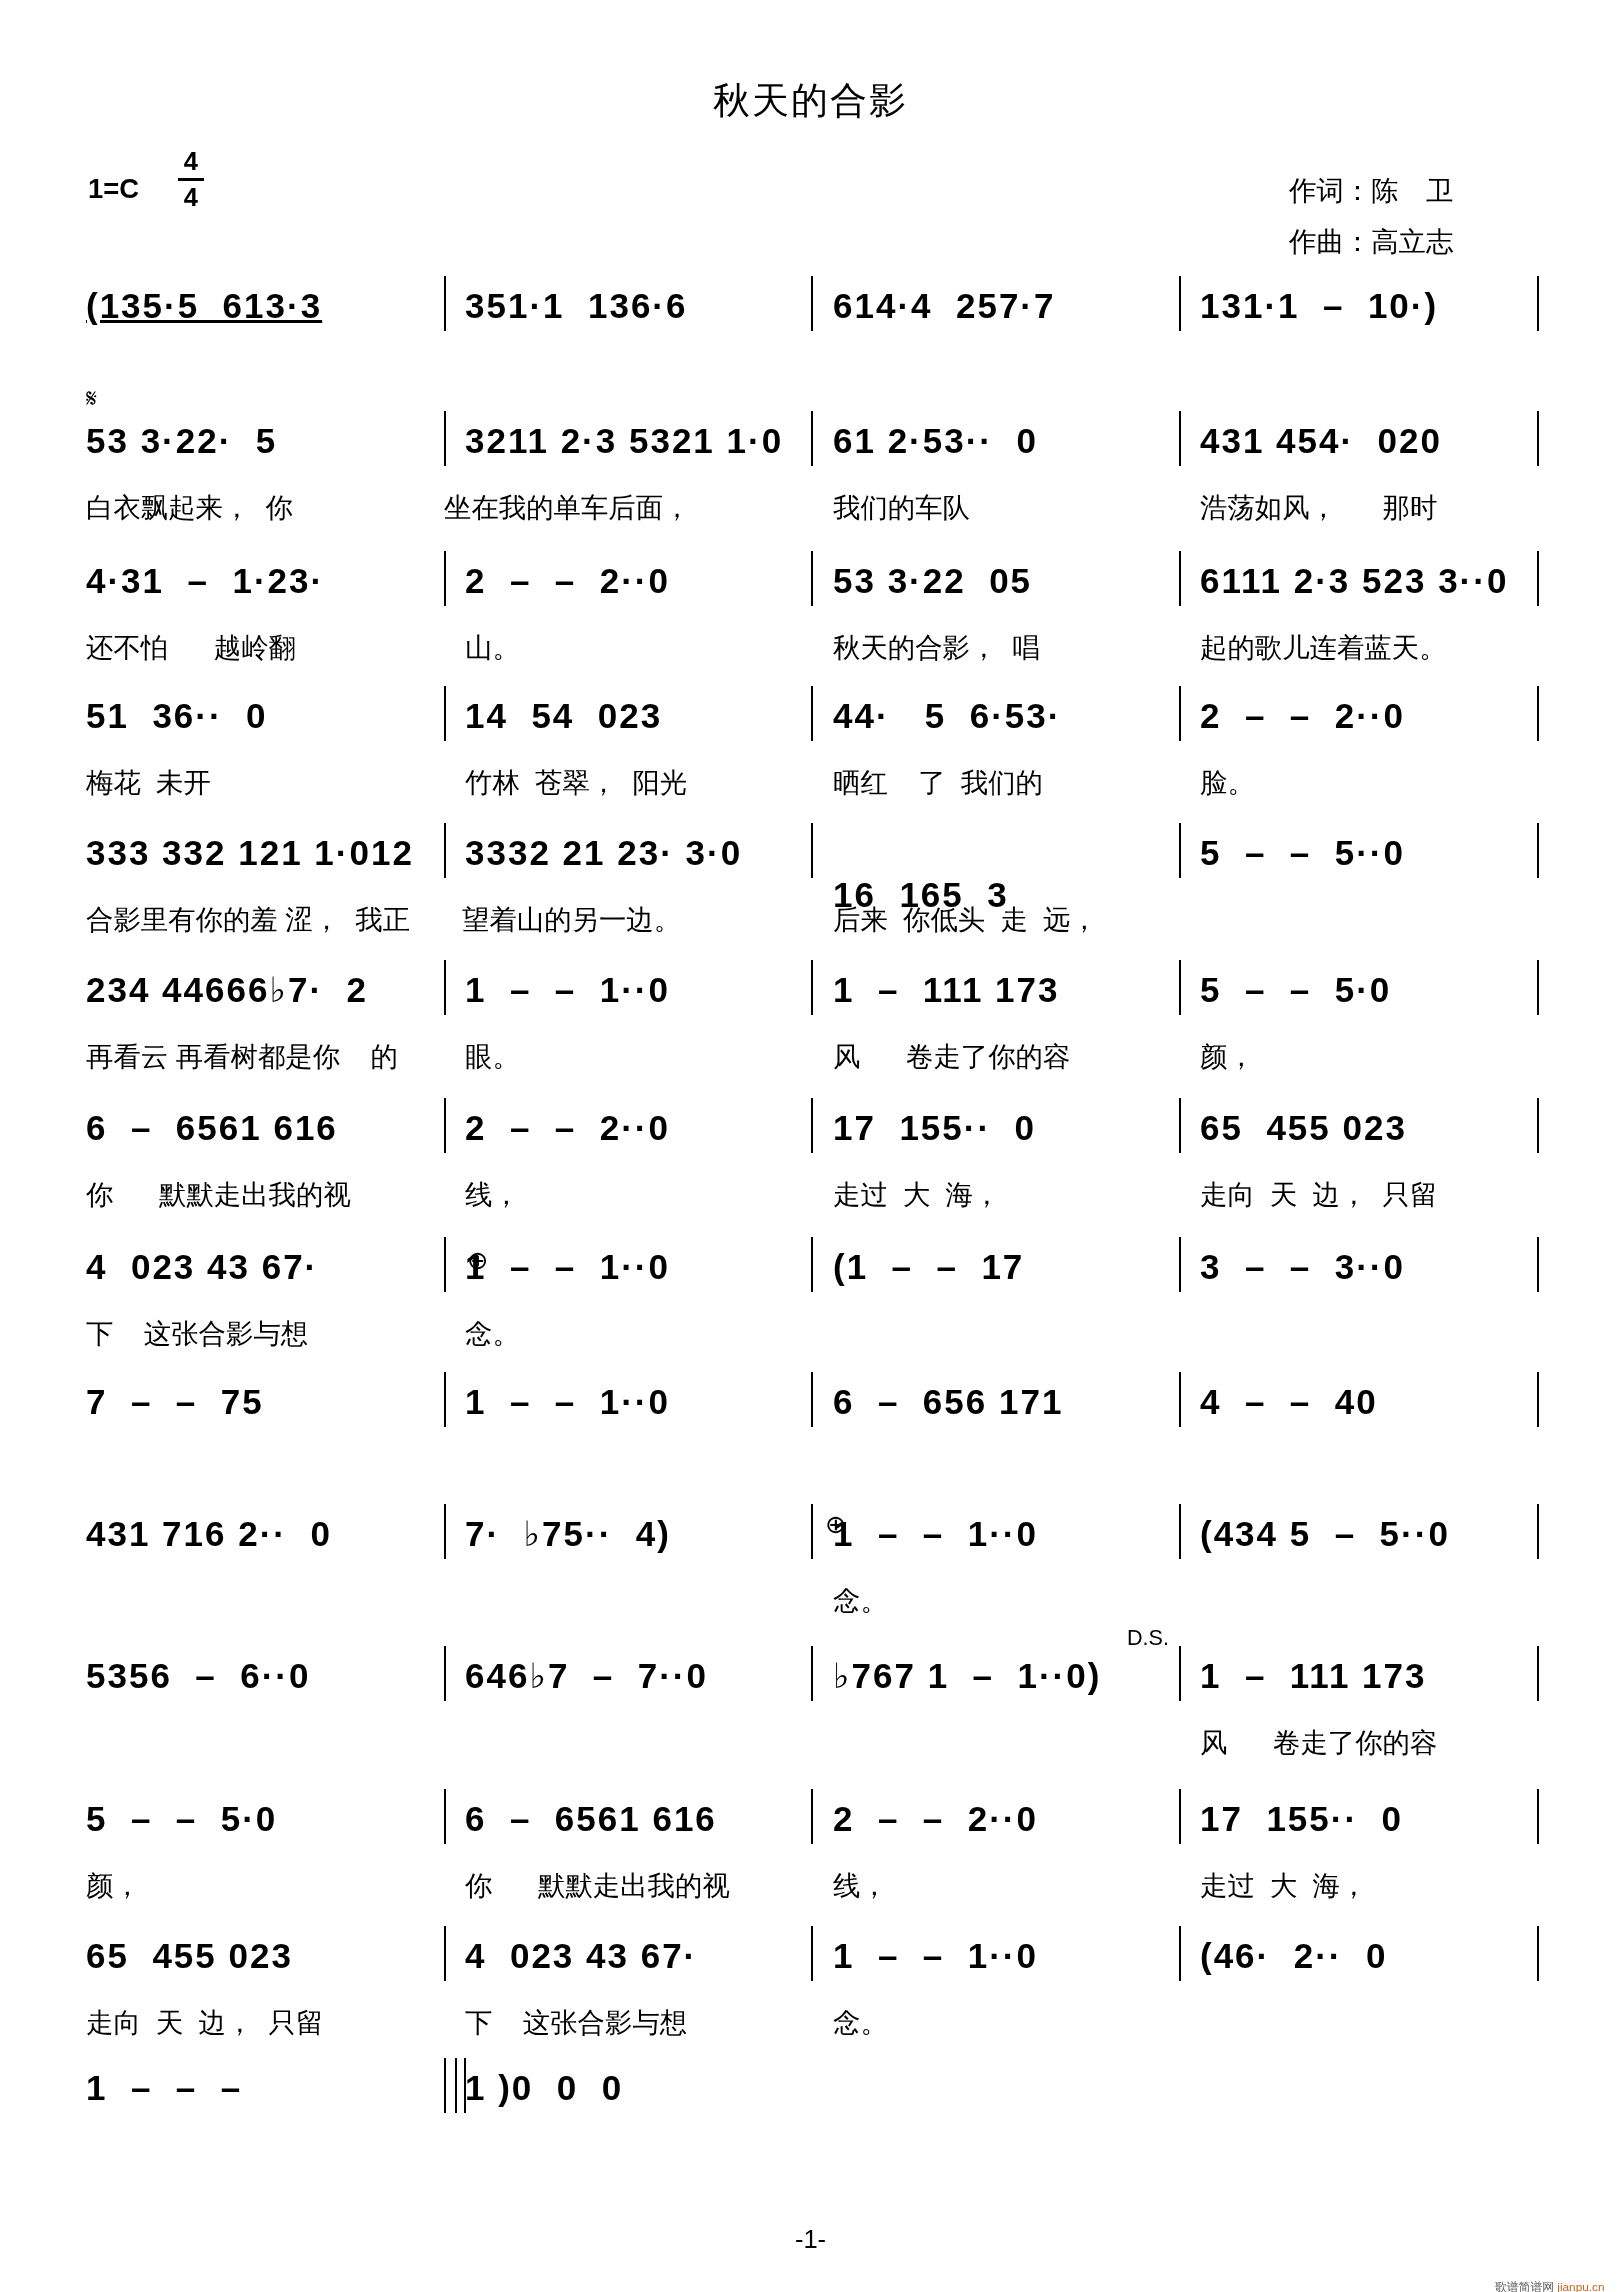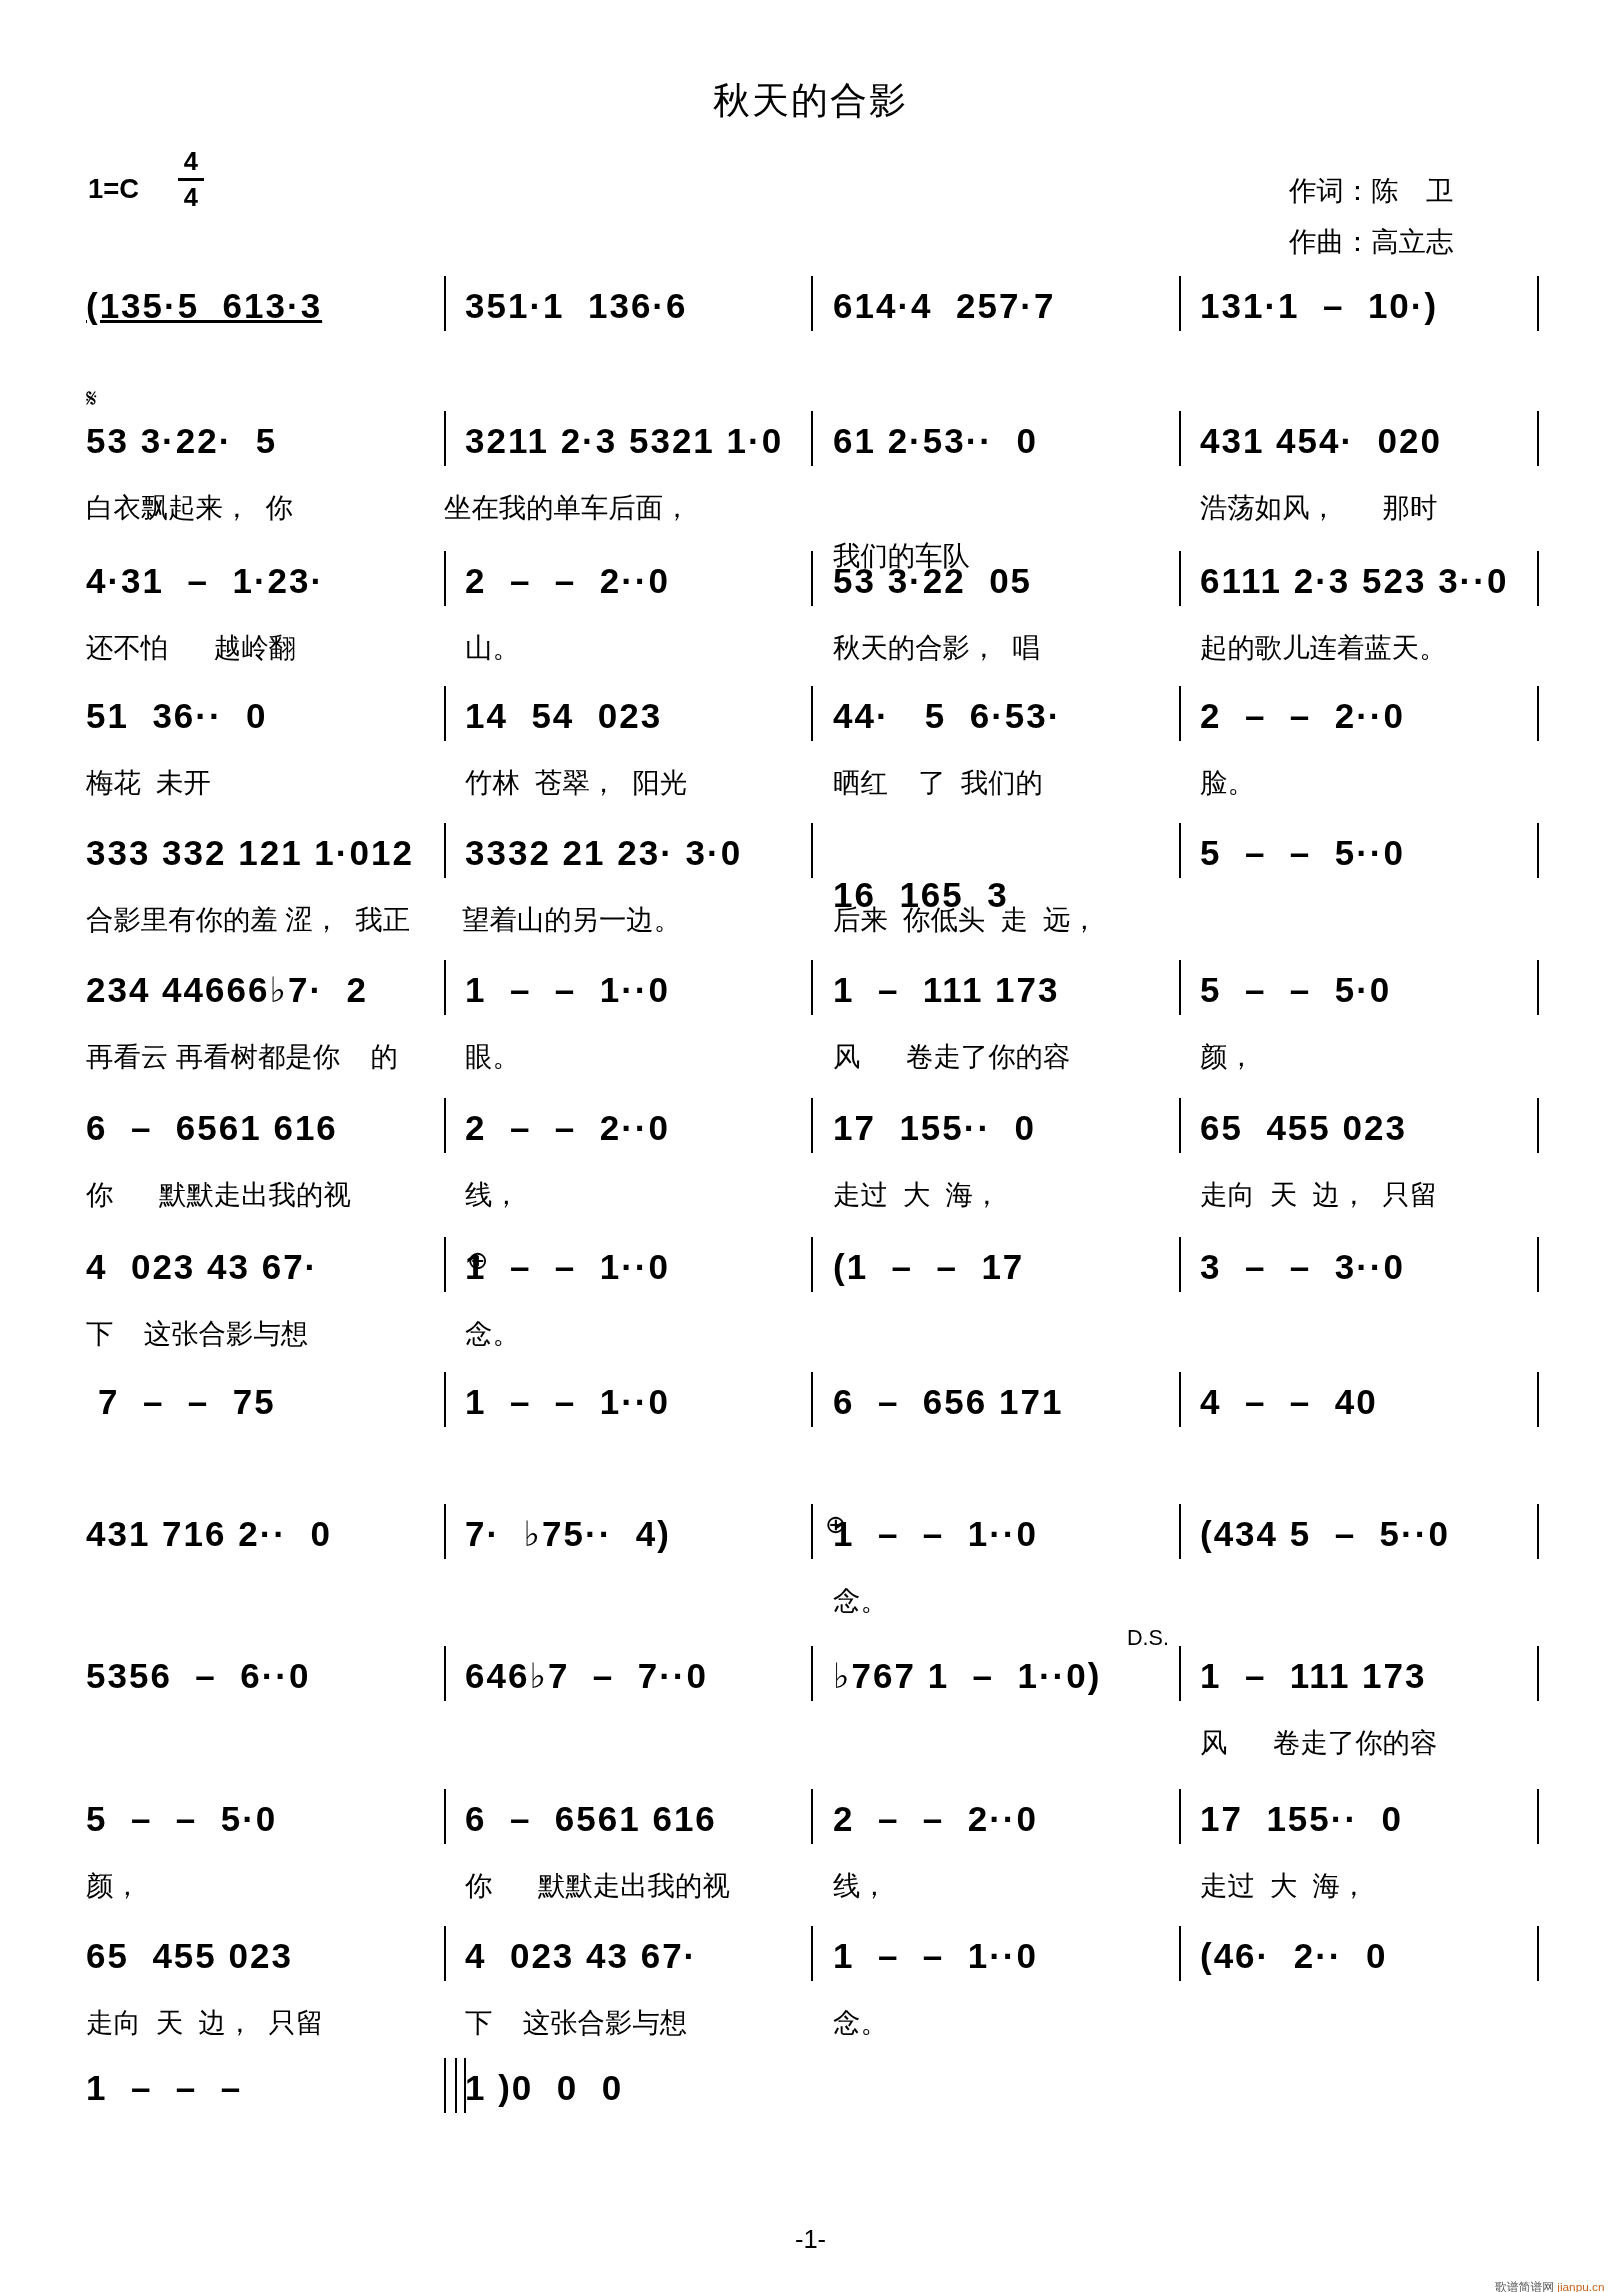--- a/index.html
+++ b/index.html
@@ -67,21 +67,21 @@
         <span class="m" style="left: 379px;">3211 2·3 5321 1·0</span>
         <div class="barline" style="left: 725px;"></div>
         <span class="m" style="left: 747px;">61 2·53··  0</span>
         <div class="barline" style="left: 1093px;"></div>
         <span class="m" style="left: 1114px;">431 454·  020</span>
         <div class="barline" style="left: 1451px;"></div>
       </div>
       <div class="lyrics">
         <span style="left: 0px;">白衣飘起来，  你</span>
         <span style="left: 358px;">坐在我的单车后面，</span>
-        <span style="left: 747px; margin-top: 48px;">我们的车队</span>
+        <span style="left: 747px;">我们的车队</span>
         <span style="left: 1114px;">浩荡如风，      那时</span>
       </div>
     </div>
     <div class="row" style="top: 561px;">
       <div class="notes">
         <span class="m" style="left: 0px;">4·31  –  1·23·</span>
         <div class="barline" style="left: 358px;"></div>
         <span class="m" style="left: 379px;">2  –  –  2··0</span>
         <div class="barline" style="left: 725px;"></div>
         <span class="m" style="left: 747px;">53 3·22  05</span>
@@ -181,21 +181,21 @@
       </div>
       <div class="lyrics">
         <span style="left: 0px;">下    这张合影与想</span>
         <span style="left: 379px;">念。</span>
         <span style="left: 747px;"></span>
         <span style="left: 1114px;"></span>
       </div>
     </div>
     <div class="row" style="top: 1382px;">
       <div class="notes">
-        <span class="m" style="left: 12px;">7  –  –  75</span>
+        <span class="m" style="left: 0px;">7  –  –  75</span>
         <div class="barline" style="left: 358px;"></div>
         <span class="m" style="left: 379px;">1  –  –  1··0</span>
         <div class="barline" style="left: 725px;"></div>
         <span class="m" style="left: 747px;">6  –  656 171</span>
         <div class="barline" style="left: 1093px;"></div>
         <span class="m" style="left: 1114px;">4  –  –  40</span>
         <div class="barline" style="left: 1451px;"></div>
       </div>
     </div>
     <div class="row" style="top: 1514px;">

